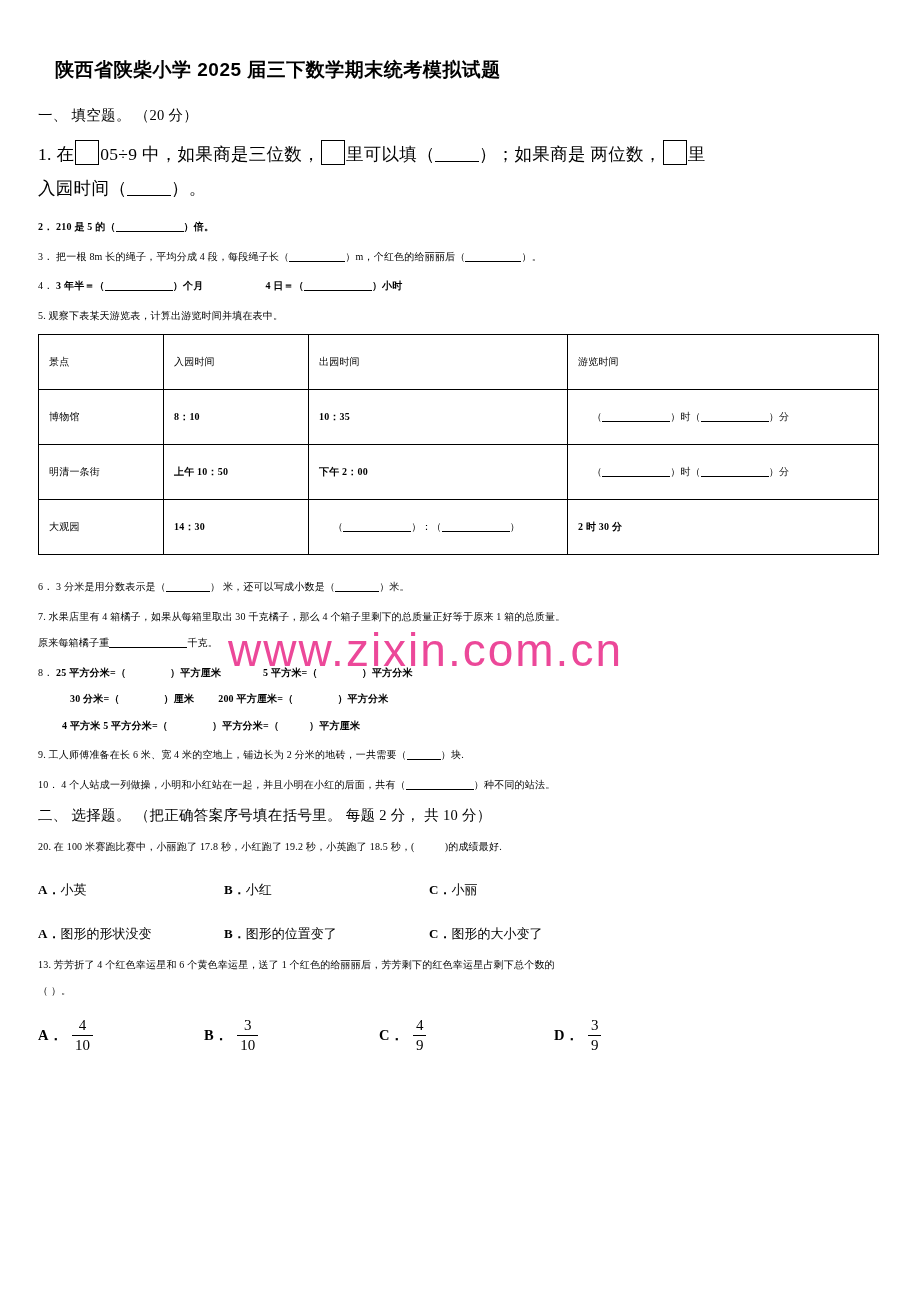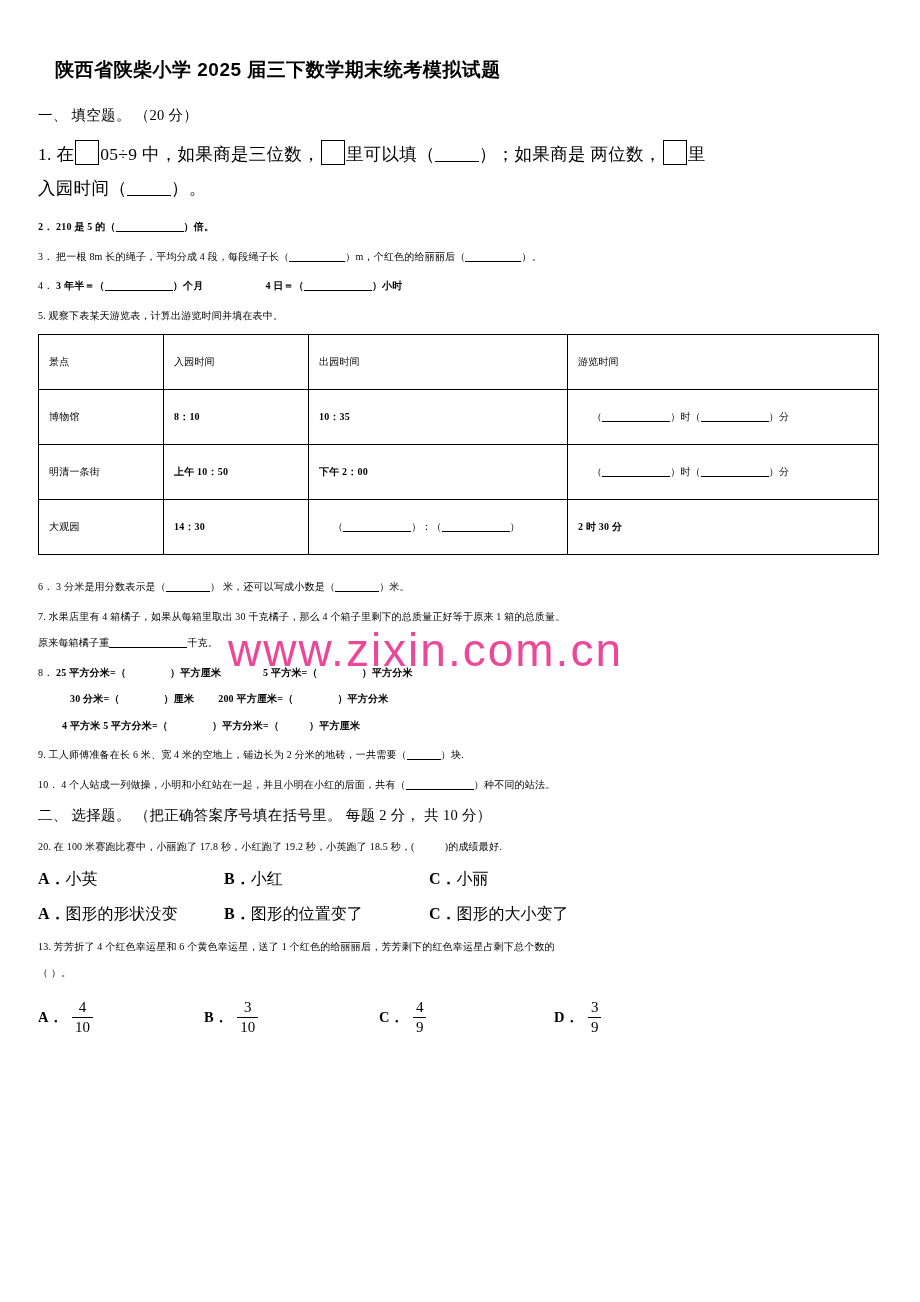--- a/index.html
+++ b/index.html
@@ -119,22 +119,22 @@
     letter-spacing: 0.2px;
   }
   table.tour td.c0 { width: 104px; }
   table.tour td.c1 { width: 124px; }
   table.tour td.c2 { width: 238px; }
   table.tour td.c3 { width: 290px; }
   table.tour td.num { font-weight: bold; }
   table.tour td.cell-fill { padding-left: 24px; }
 
   .opts {
-    font-size: 16px;
-    margin-top: 14px;
+    font-size: 13px;
+    margin-top: 26px;
     display: flex;
   }
   .opts .opt { }
   .opt-a { width: 186px; }
   .opt-b { width: 205px; }
   .opt-c { width: 200px; }
   .optlabel { font-weight: bold; }
 
   .frac-row {
     margin-top: 18px;

